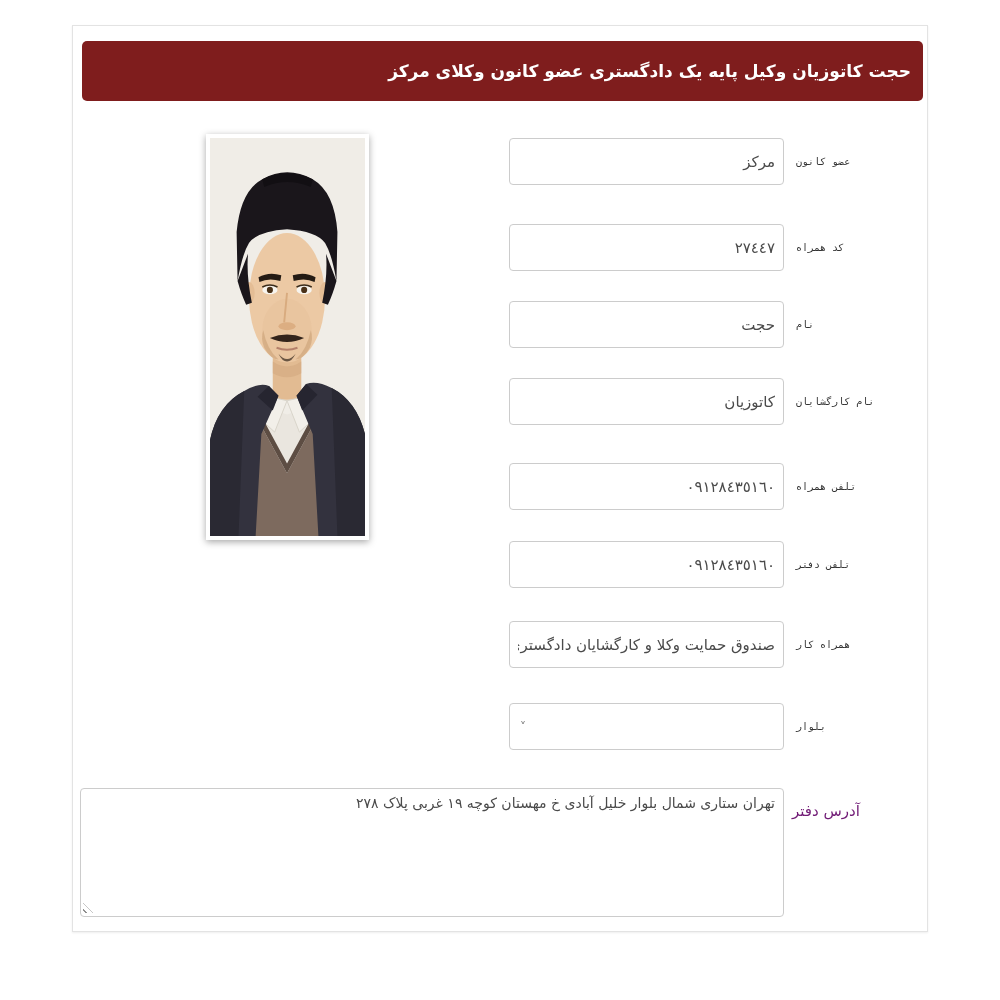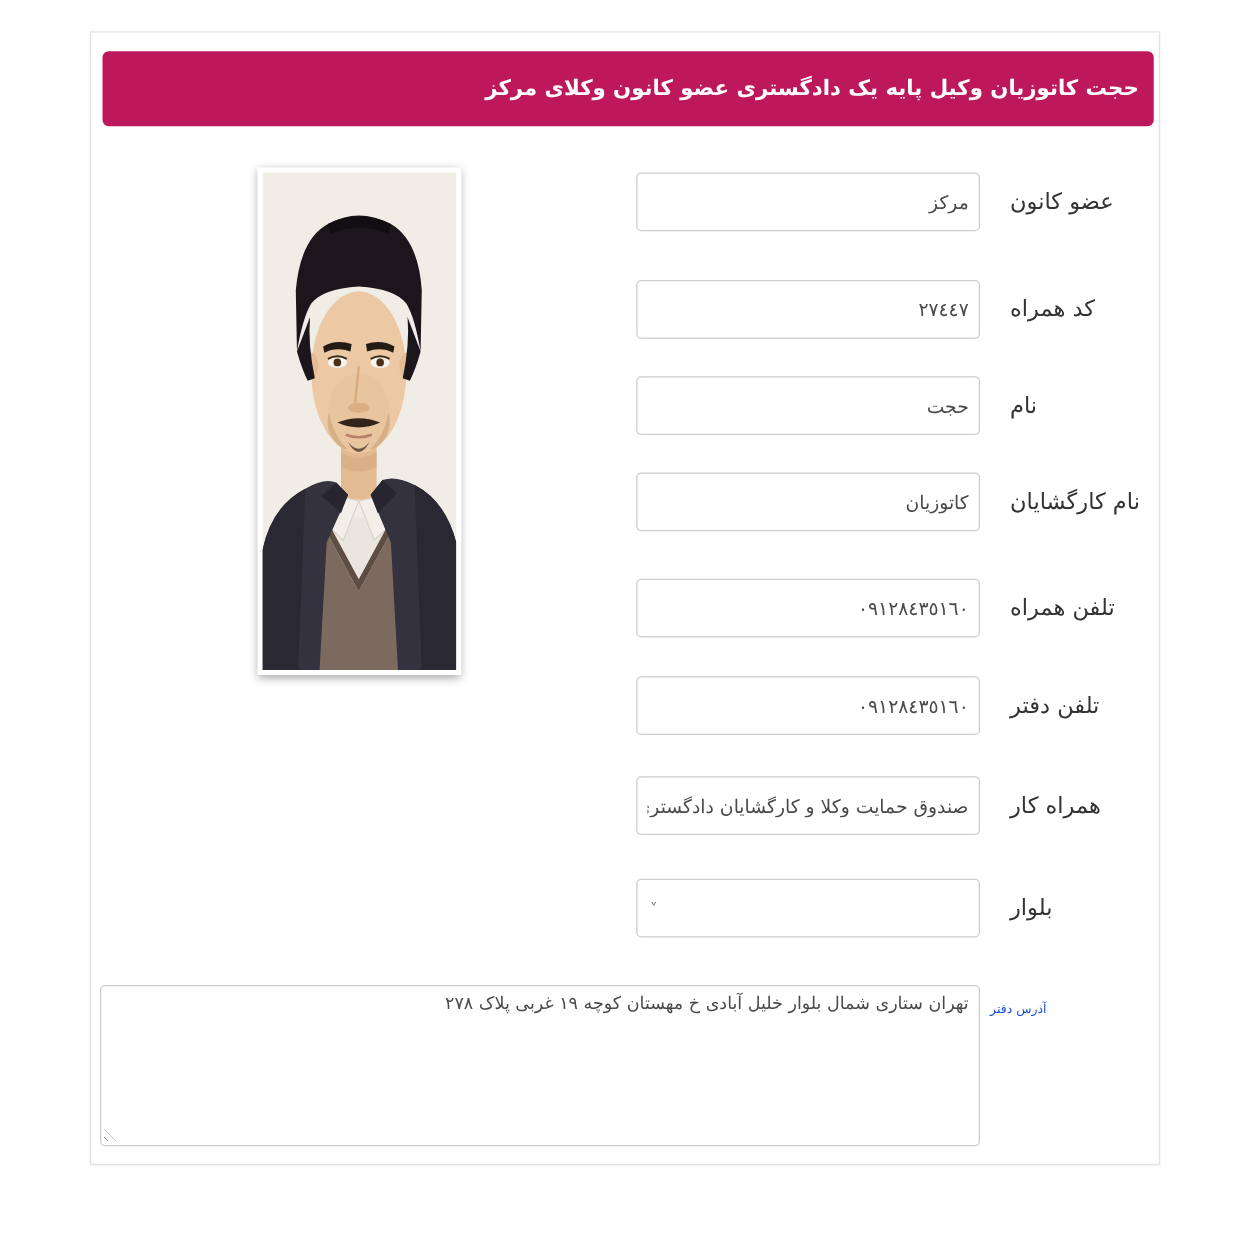--- a/index.html
+++ b/index.html
@@ -6,21 +6,21 @@
   html,body { width:1000px; height:1000px; background:#ffffff; font-family:"DejaVu Sans", sans-serif; overflow:hidden; }
 
   .card {
     position:absolute; left:72px; top:25px; width:856px; height:907px;
     background:#ffffff; border:1px solid #e3e3e3;
     box-shadow:0 1px 2px rgba(0,0,0,.07);
   }
 
   .header-bar {
     position:absolute; left:9px; top:15px; width:841px; height:60px;
-    background:#be185d; border-radius:5px;
+    background:#7f1d1d; border-radius:5px;
     color:#ffffff; font-weight:bold; font-size:17px;
     line-height:60px; text-align:right; direction:rtl;
     padding:0 12px; white-space:nowrap; overflow:hidden;
   }
 
   .photo-frame {
     position:absolute; left:133px; top:108px; width:163px; height:406px;
     background:#ffffff; padding:4px;
     box-shadow:0 2px 7px rgba(0,0,0,.35);
   }
@@ -28,42 +28,42 @@
 
   .form-row { position:absolute; left:436px; height:47px; display:flex; align-items:center; }
   .field-box, .field-input {
     width:275px; height:47px; background:#fff;
     border:1px solid #cccccc; border-radius:4px;
     font-family:"DejaVu Sans", sans-serif;
     font-size:15px; color:#4a4a4a; padding:0 8px; outline:none;
   }
   .field-input { direction:rtl; text-align:right; }
   .row-label {
-    margin-left:24px; font-size:18px; color:#333333; white-space:nowrap; direction:rtl;
+    margin-left:12px; font-size:10px; color:#333333; white-space:nowrap; direction:rtl;font-family:Liberation Mono, monospace;
   }
 
   .select-box {
     position:relative; width:275px; height:47px; background:#fff;
     border:1px solid #cccccc; border-radius:4px; cursor:pointer;
     display:flex; align-items:center; direction:rtl; padding:0 8px;
   }
   .select-value { flex:1; text-align:right; font-size:15px; color:#8b8b8b; direction:rtl; }
   .chevron { position:absolute; left:10px; top:50%; transform:translateY(-50%);
     color:#777; font-size:12px; line-height:1; }
 
   .textarea-row { position:absolute; left:7px; top:762px; display:flex; align-items:flex-start; }
   .ta-wrap { position:relative; width:704px; height:129px; }
   .address-textarea {
     width:704px; height:129px; background:#fff;
     border:1px solid #cccccc; border-radius:4px;
     font-family:"DejaVu Sans", sans-serif;
     font-size:14px; color:#4a4a4a; padding:6px 8px;
     direction:rtl; text-align:right; resize:none; outline:none; overflow:hidden;
   }
-  .ta-label { margin-left:8px; padding-top:14px; font-size:10px; color:#1d4ed8; white-space:nowrap; direction:rtl; }
+  .ta-label { margin-left:8px; padding-top:14px; font-size:15px; color:#701a75; white-space:nowrap; direction:rtl; }
   .resize-grip {
     position:absolute; left:3px; bottom:4px; width:10px; height:10px;
     background:repeating-linear-gradient(45deg, transparent 0 2px, #8f8f8f 2px 3px, transparent 3px 5px);
     clip-path:polygon(0 0, 0 100%, 100% 100%);
     pointer-events:none;
   }
 
   .r1{top:112px} .r2{top:198px} .r3{top:275px} .r4{top:352px}
   .r5{top:437px} .r6{top:515px} .r7{top:595px} .r8{top:677px}
 </style>

